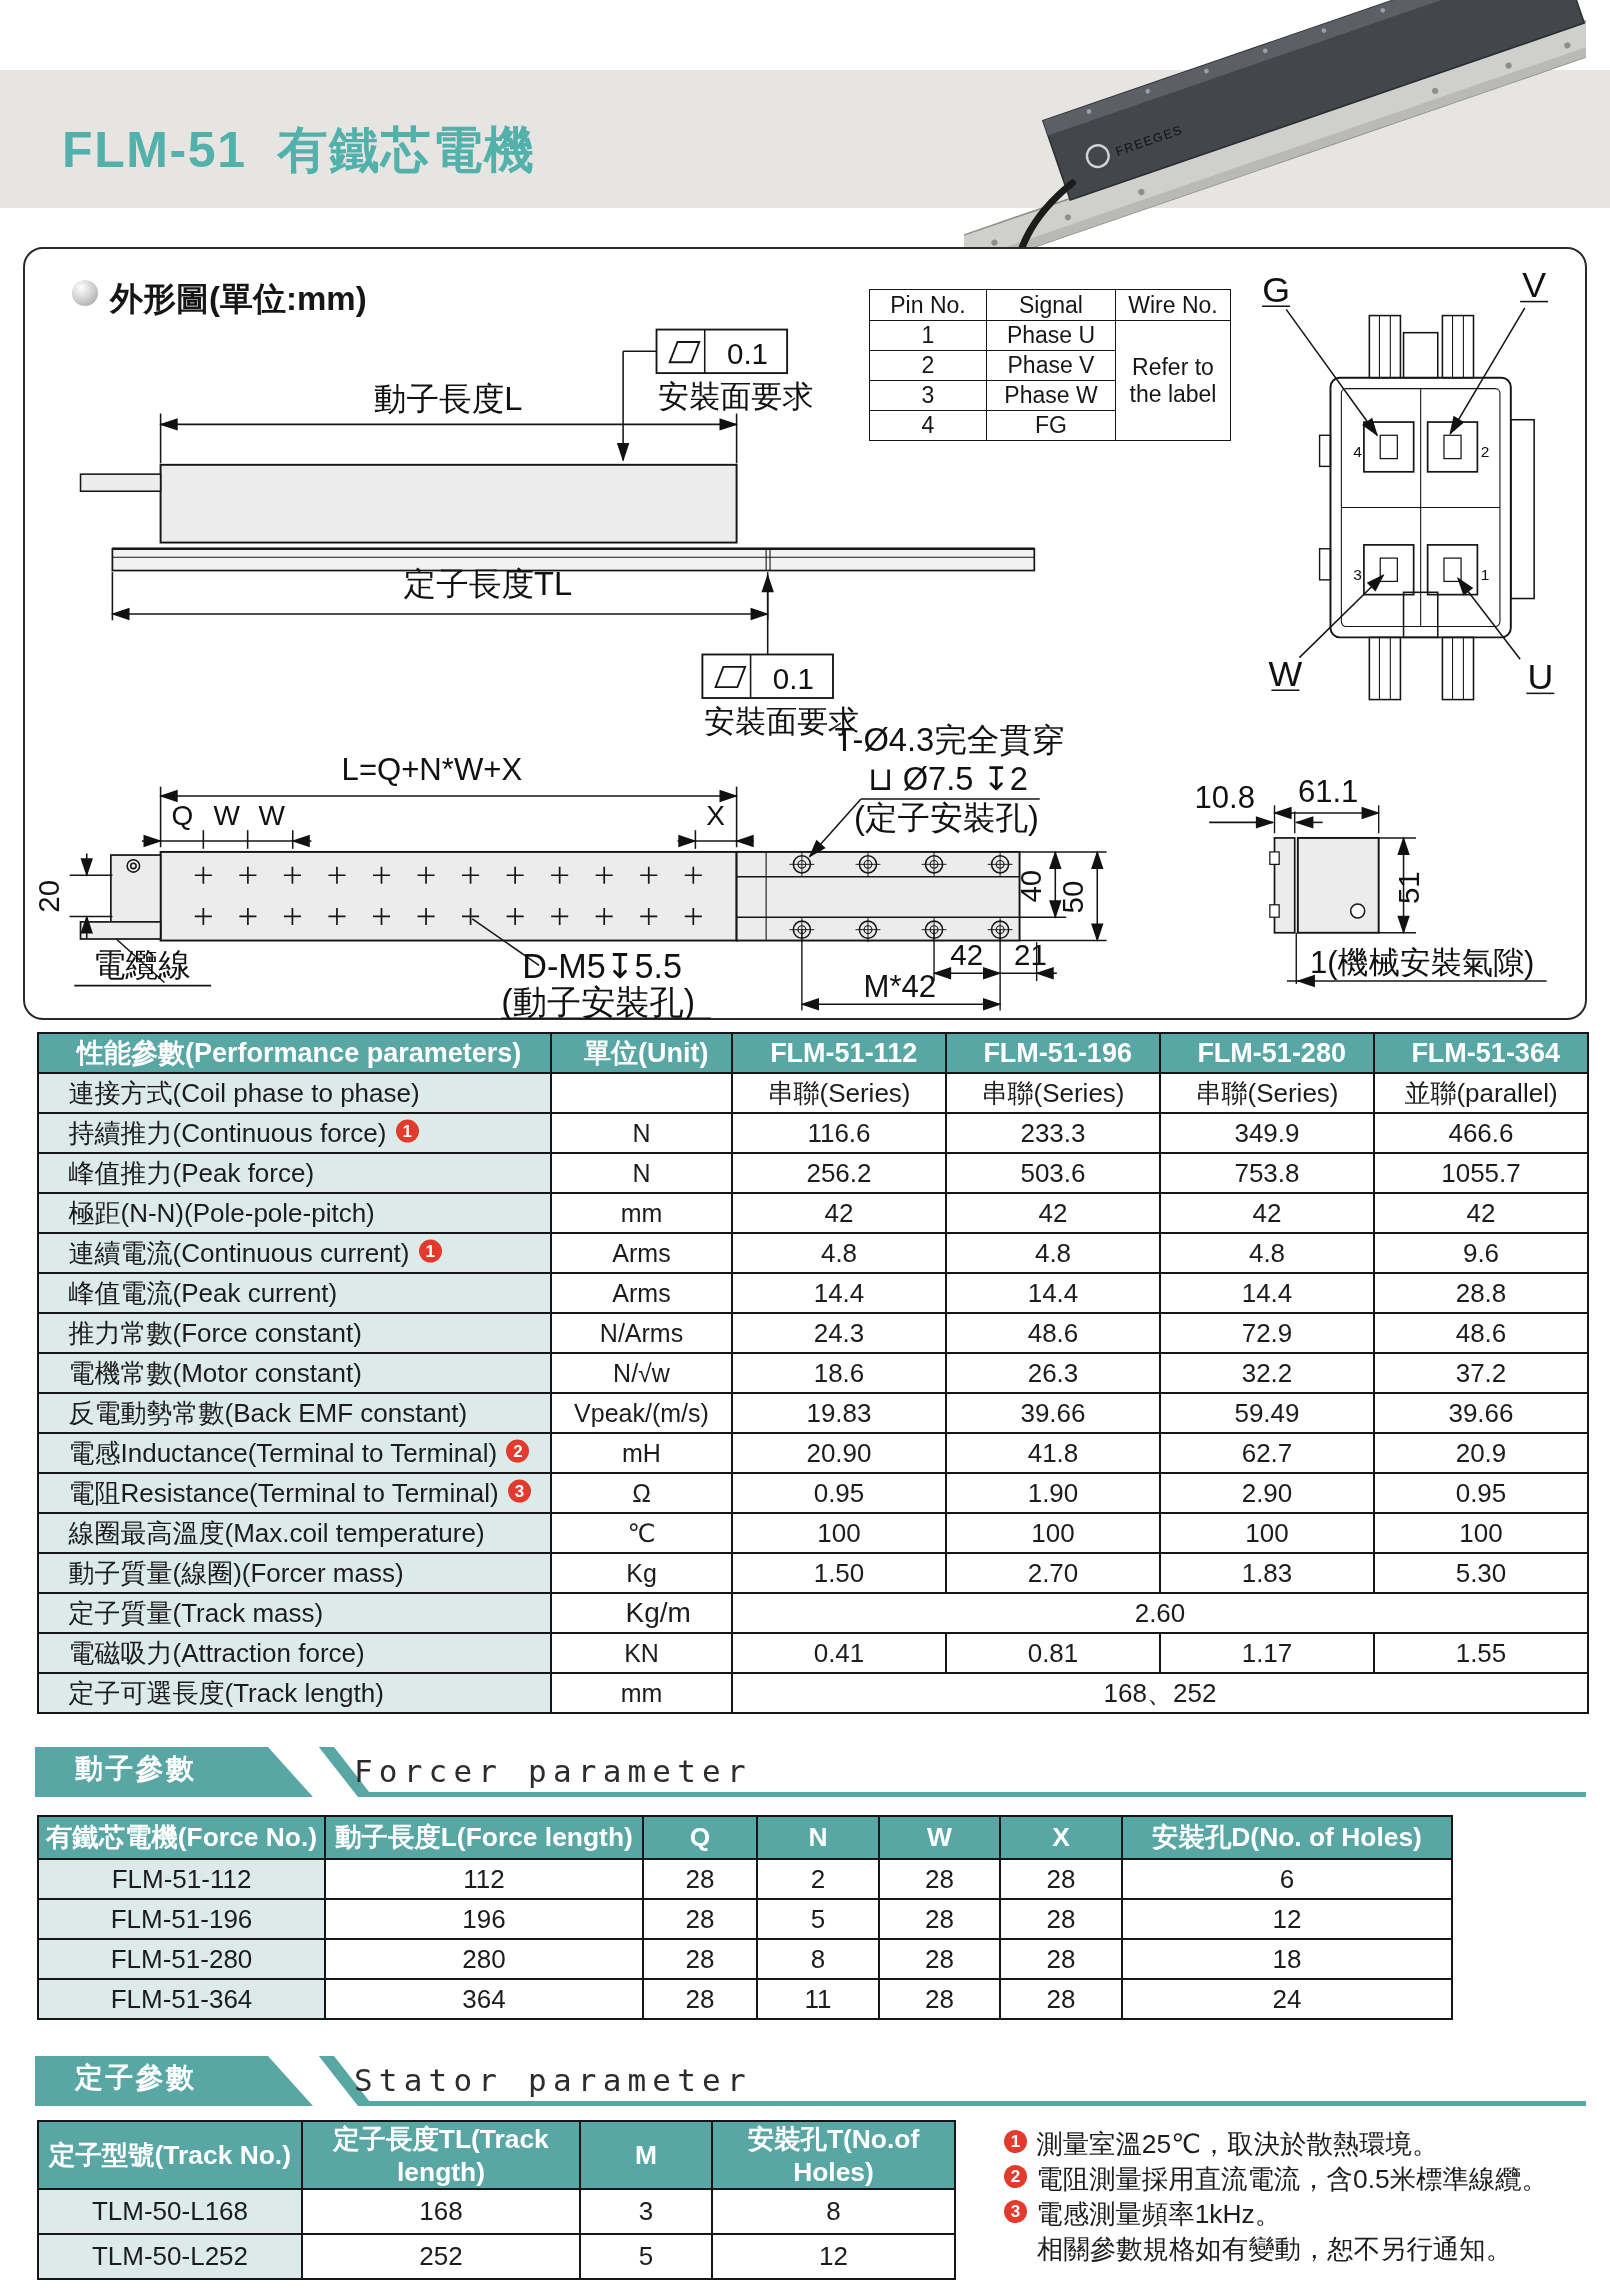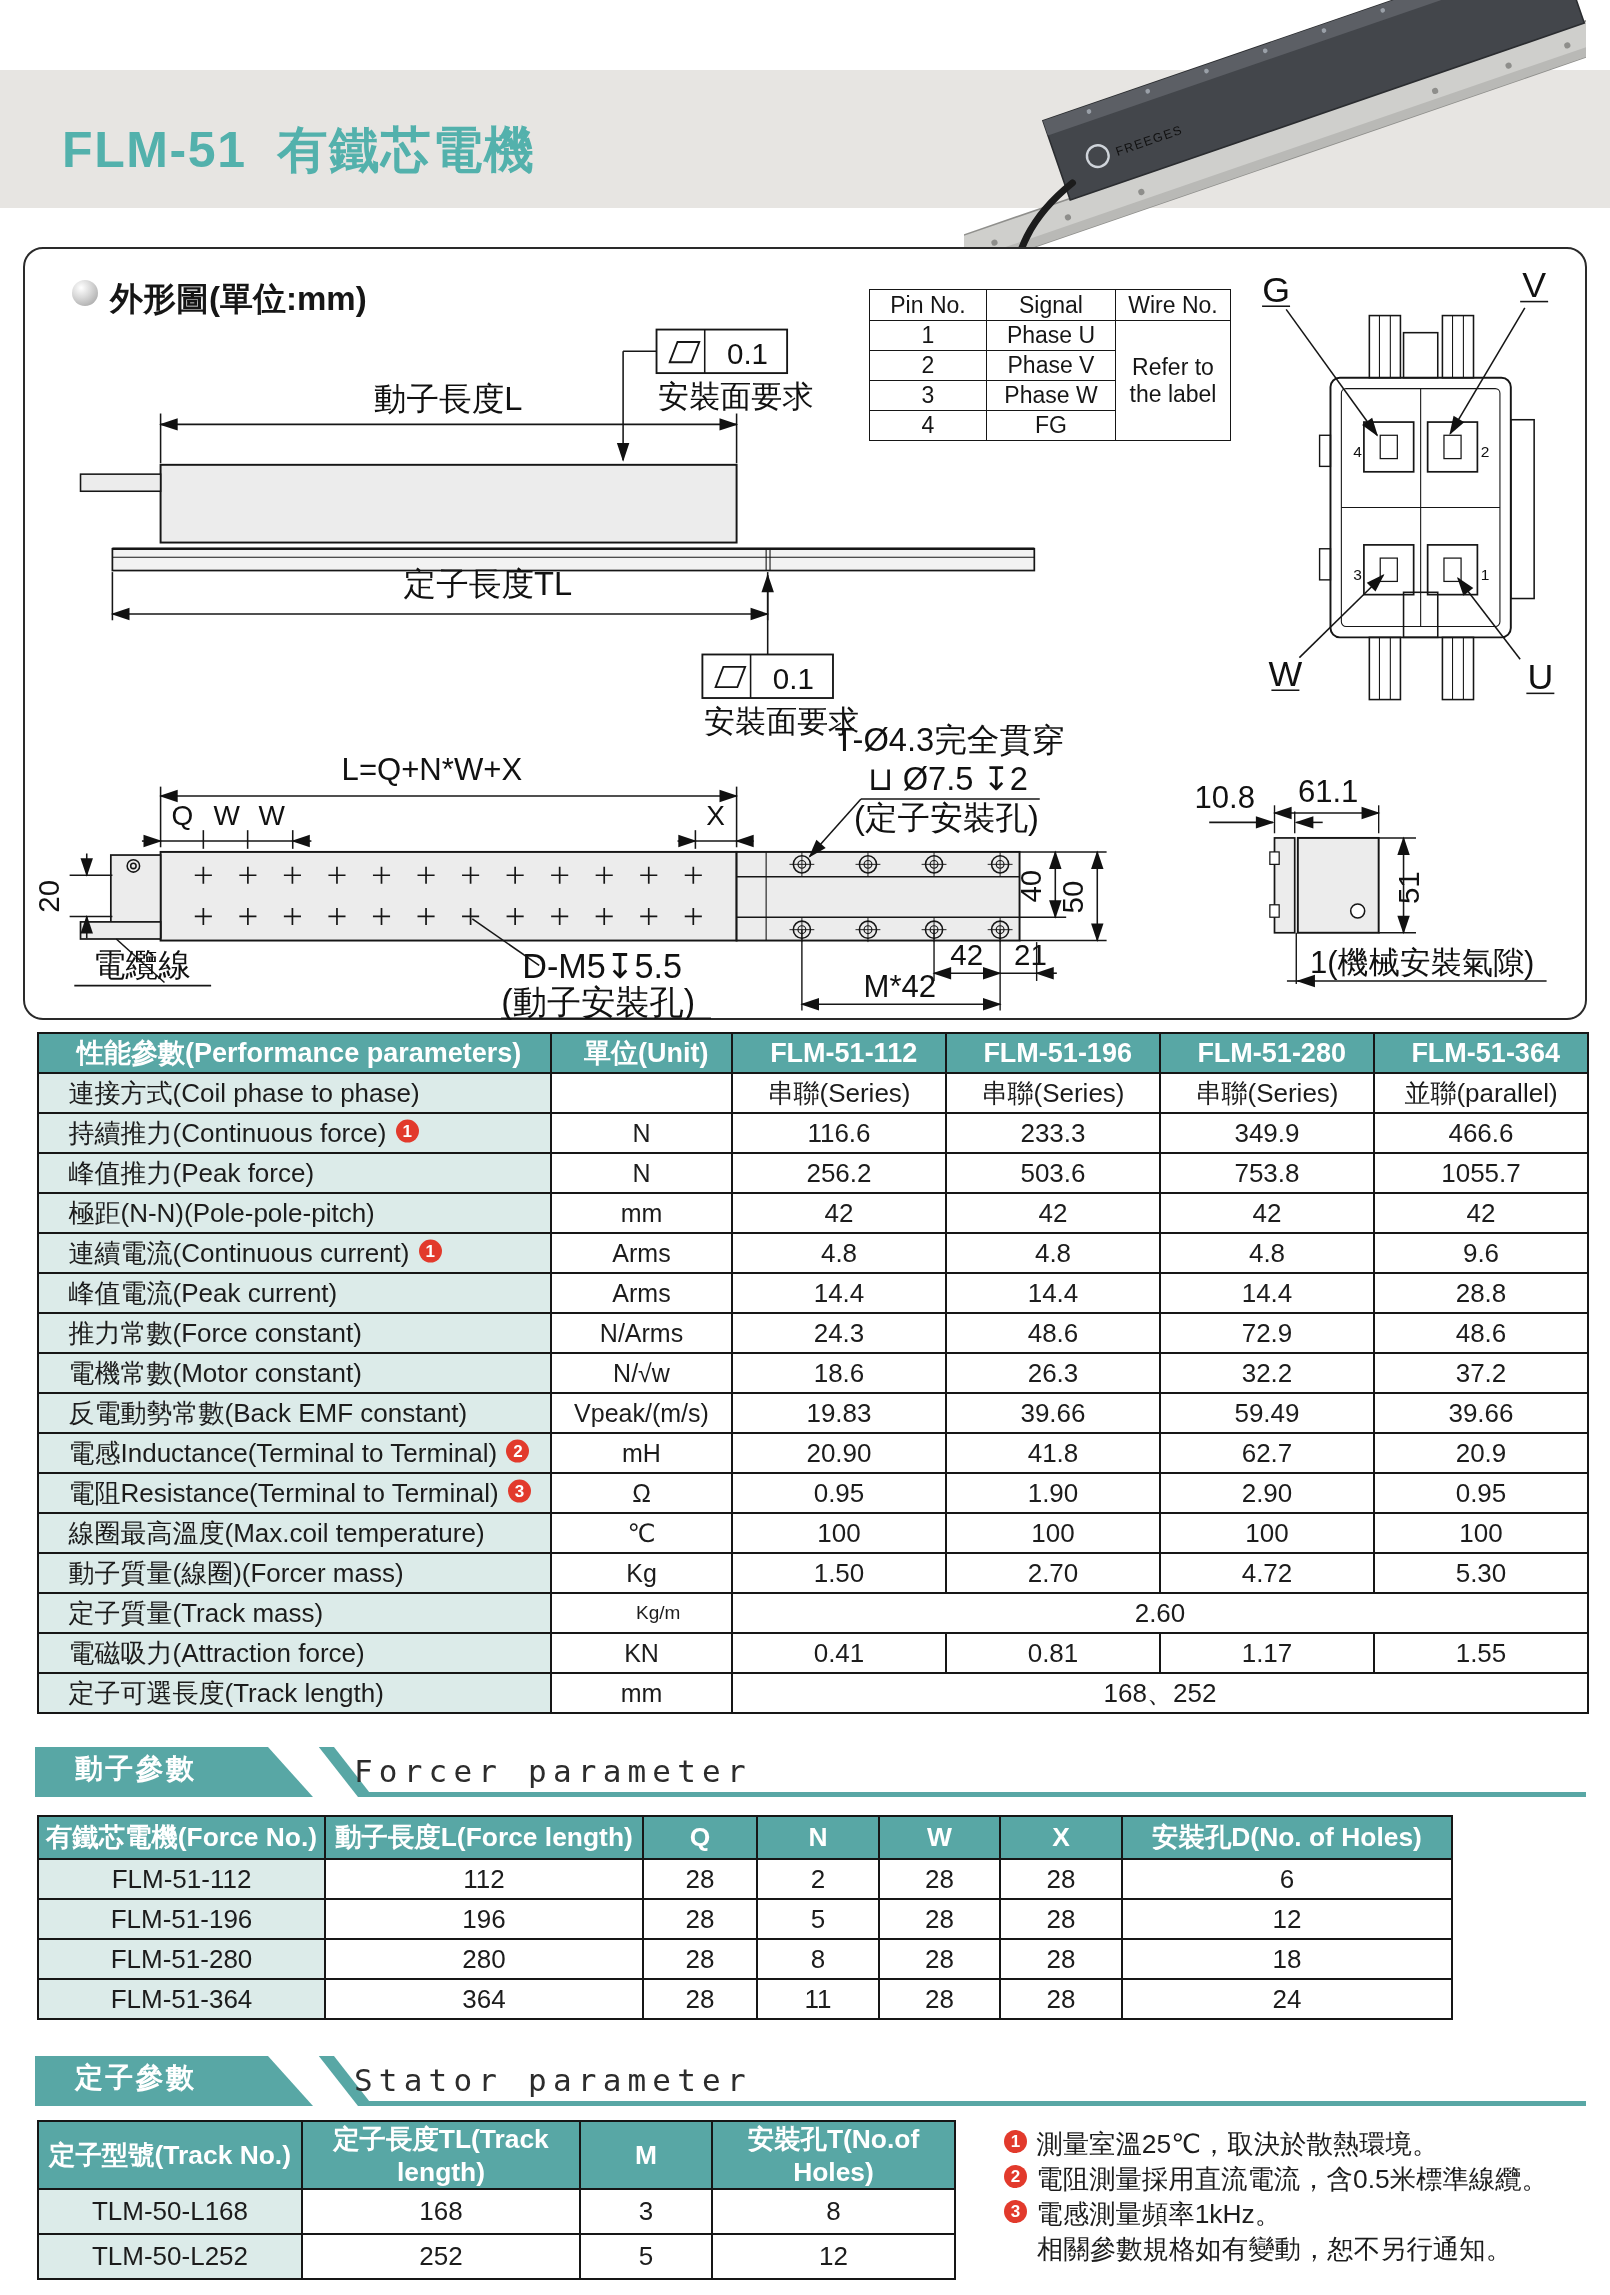--- a/index.html
+++ b/index.html
@@ -502,26 +502,26 @@
           <td>100</td>
           <td>100</td>
           <td>100</td>
           <td>100</td>
         </tr>
         <tr>
           <td class="param"><span>動子質量(線圈)(Forcer mass)</span></td>
           <td style="font-size: 25px;">Kg</td>
           <td>1.50</td>
           <td>2.70</td>
-          <td>4.72</td>
+          <td>1.83</td>
           <td>5.30</td>
         </tr>
         <tr>
           <td class="param"><span>定子質量(Track mass)</span></td>
-          <td style="font-size: 19px; padding-left: 38px;">Kg/m</td>
+          <td style="font-size: 28px; padding-left: 38px;">Kg/m</td>
           <td colspan="4">2.60</td>
         </tr>
         <tr>
           <td class="param"><span>電磁吸力(Attraction force)</span></td>
           <td style="font-size: 25px;">KN</td>
           <td>0.41</td>
           <td>0.81</td>
           <td>1.17</td>
           <td>1.55</td>
         </tr>

